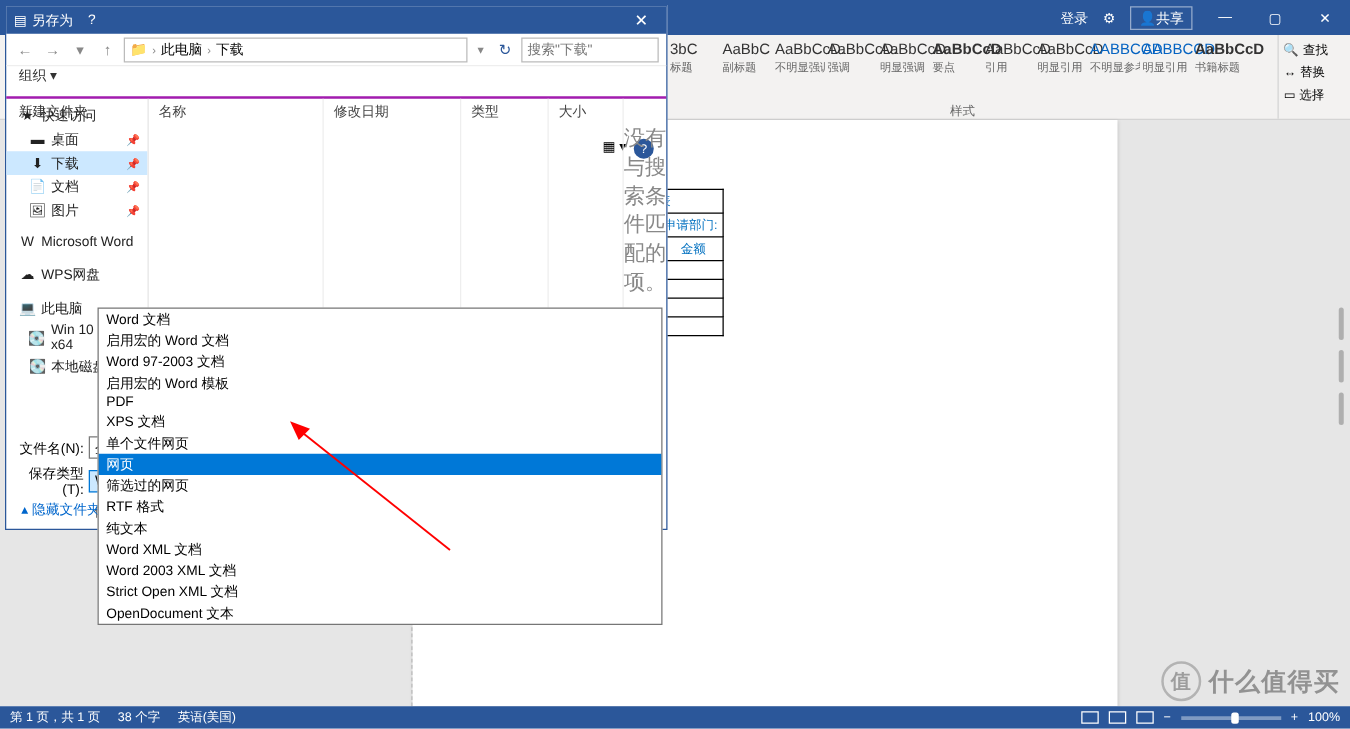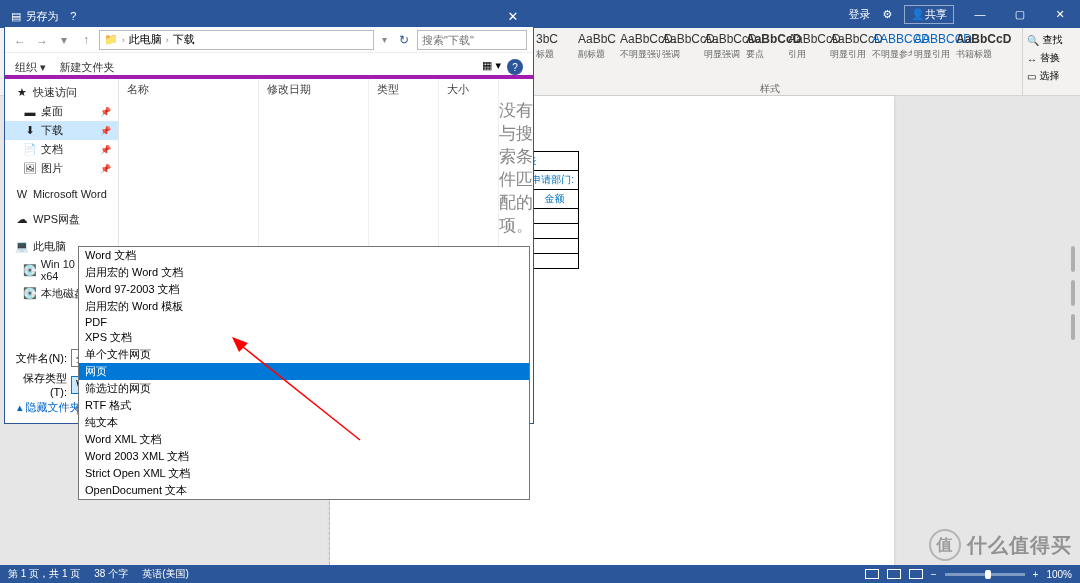--- a/index.html
+++ b/index.html
@@ -45,21 +45,21 @@
 .dlg-title .help { width: 30px; text-align: center; }
 
 .dlg-nav { height: 26px; display: flex; align-items: center; padding: 0 6px; gap: 4px; border-bottom: 1px solid #eee; }
 .dlg-nav .arrow { width: 18px; height: 18px; color: #888; display: flex; align-items: center; justify-content: center; font-size: 12px; }
 .dlg-nav .path { flex: 1; border: 1px solid #bbb; height: 20px; display: flex; align-items: center; padding: 0 4px; font-size: 11px; gap: 4px; }
 .dlg-nav .path .chev { color: #888; font-size: 9px; }
 .dlg-nav .search { width: 110px; border: 1px solid #bbb; height: 20px; padding: 0 4px; font-size: 11px; color: #888; }
 .dlg-nav .dd-icon { color: #888; font-size: 10px; padding: 0 4px; }
 .dlg-nav .refresh-icon { color: #2b579a; font-size: 12px; padding: 0 4px; }
 
-.dlg-toolbar { height: 26px; display: flex; align-items: flex-end; padding: 0 10px; gap: 14px; font-size: 11px; border-bottom: 4px solid #a21caf; }
+.dlg-toolbar { height: 26px; display: flex; align-items: flex-start; padding: 0 10px; gap: 14px; font-size: 11px; border-bottom: 2px solid #a21caf; flex-direction: column; }
 .dlg-toolbar .right { margin-left: auto; display: flex; gap: 6px; }
 .dlg-toolbar .tb-btn { color: #333; cursor: pointer; }
 .dlg-toolbar .help-icon { width: 16px; height: 16px; border-radius: 50%; background: #2b579a; color: #fff; display: flex; align-items: center; justify-content: center; font-size: 10px; }
 
 .dlg-body { flex: 1; display: flex; }
 .tree { width: 120px; border-right: 1px solid #e5e5e5; padding: 4px 0; overflow: hidden; }
 .tree-item { display: flex; align-items: center; padding: 2px 6px 2px 18px; font-size: 11px; color: #222; cursor: pointer; position: relative; }
 .tree-item .icon { width: 14px; margin-right: 4px; font-size: 11px; text-align: center; }
 .tree-item .pin { margin-left: auto; color: #888; font-size: 9px; }
 .tree-item.selected { background: #cce8ff; }

